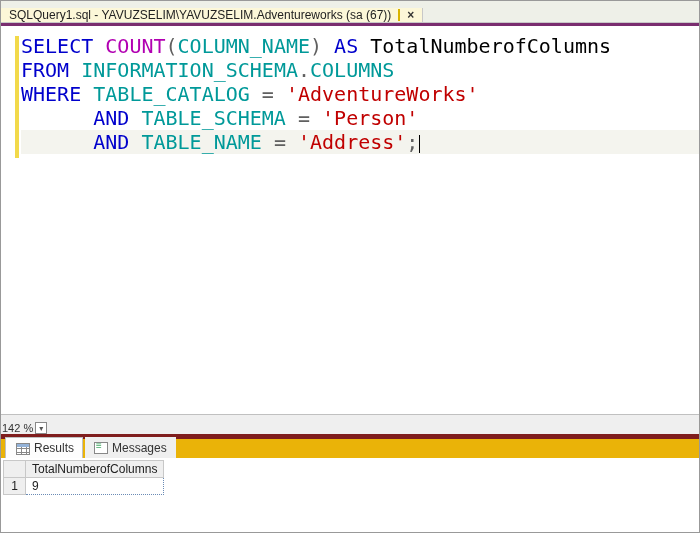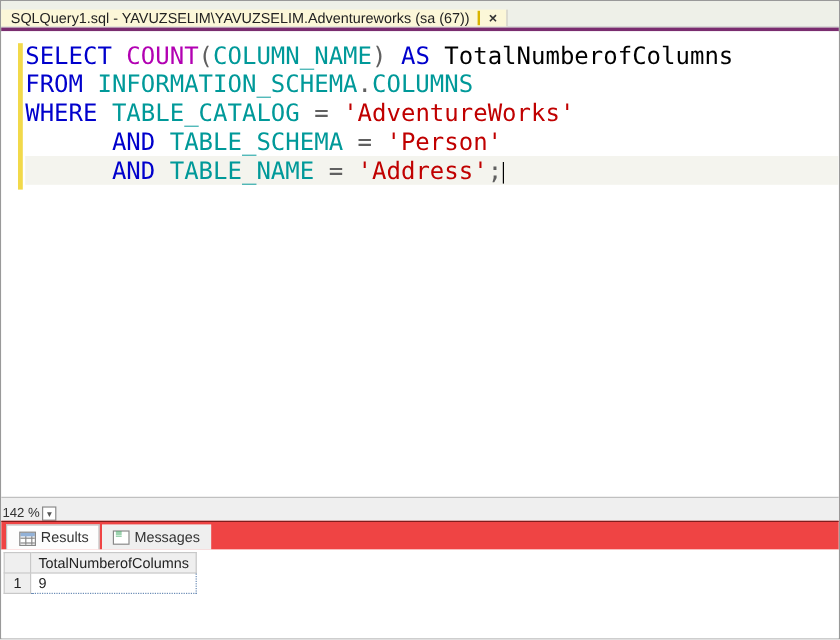--- a/index.html
+++ b/index.html
@@ -29,21 +29,21 @@
   .op { color: #606060; }
   .cursor { display: inline-block; width: 1px; height: 18px; background: #000; vertical-align: middle; margin-left: 1px; }
   .current-line { background: #f4f4ee; display: inline-block; min-width: 100%; }
 
   
   .zoom-row { height: 20px; display: flex; align-items: flex-end; gap: 2px; background: #efefef; border-top: 1px solid #c0c0c0; padding: 0 1px; font-size: 11px; color: #333; }
   .zoom-row .dd { width: 12px; height: 12px; border: 1px solid #888; display: flex; align-items: center; justify-content: center; font-size: 8px; color: #555; background: #fff; }
   .zoom-row .spacer { flex: 1; }
 
   
-  .result-tabs { height: 24px; display: flex; align-items: flex-end; background: #ef4444; border-top: 1px solid #7f1d1d; padding-left: 4px; gap: 2px; }
+  .result-tabs { height: 24px; display: flex; align-items: flex-end; background: #eab308; border-top: 5px solid #7f1d1d; padding-left: 4px; gap: 2px; }
   .rtab { display: flex; align-items: center; gap: 4px; padding: 3px 8px; font-size: 12px; color: #333; border: 1px solid #c0c0c0; border-bottom: none; background: #fdfdfd; }
   .rtab.inactive { background: #efefef; border-color: transparent; text-align: center; }
   .ricon { width: 14px; height: 12px; display: inline-block; }
   .ricon.grid { background:
       linear-gradient(#93b2d8,#93b2d8) 0 0/100% 3px no-repeat,
       linear-gradient(#888,#888) 0 4px/100% 1px no-repeat,
       linear-gradient(#888,#888) 0 8px/100% 1px no-repeat,
       linear-gradient(#888,#888) 4px 0/1px 100% no-repeat,
       linear-gradient(#888,#888) 9px 0/1px 100% no-repeat,
       #fff;

